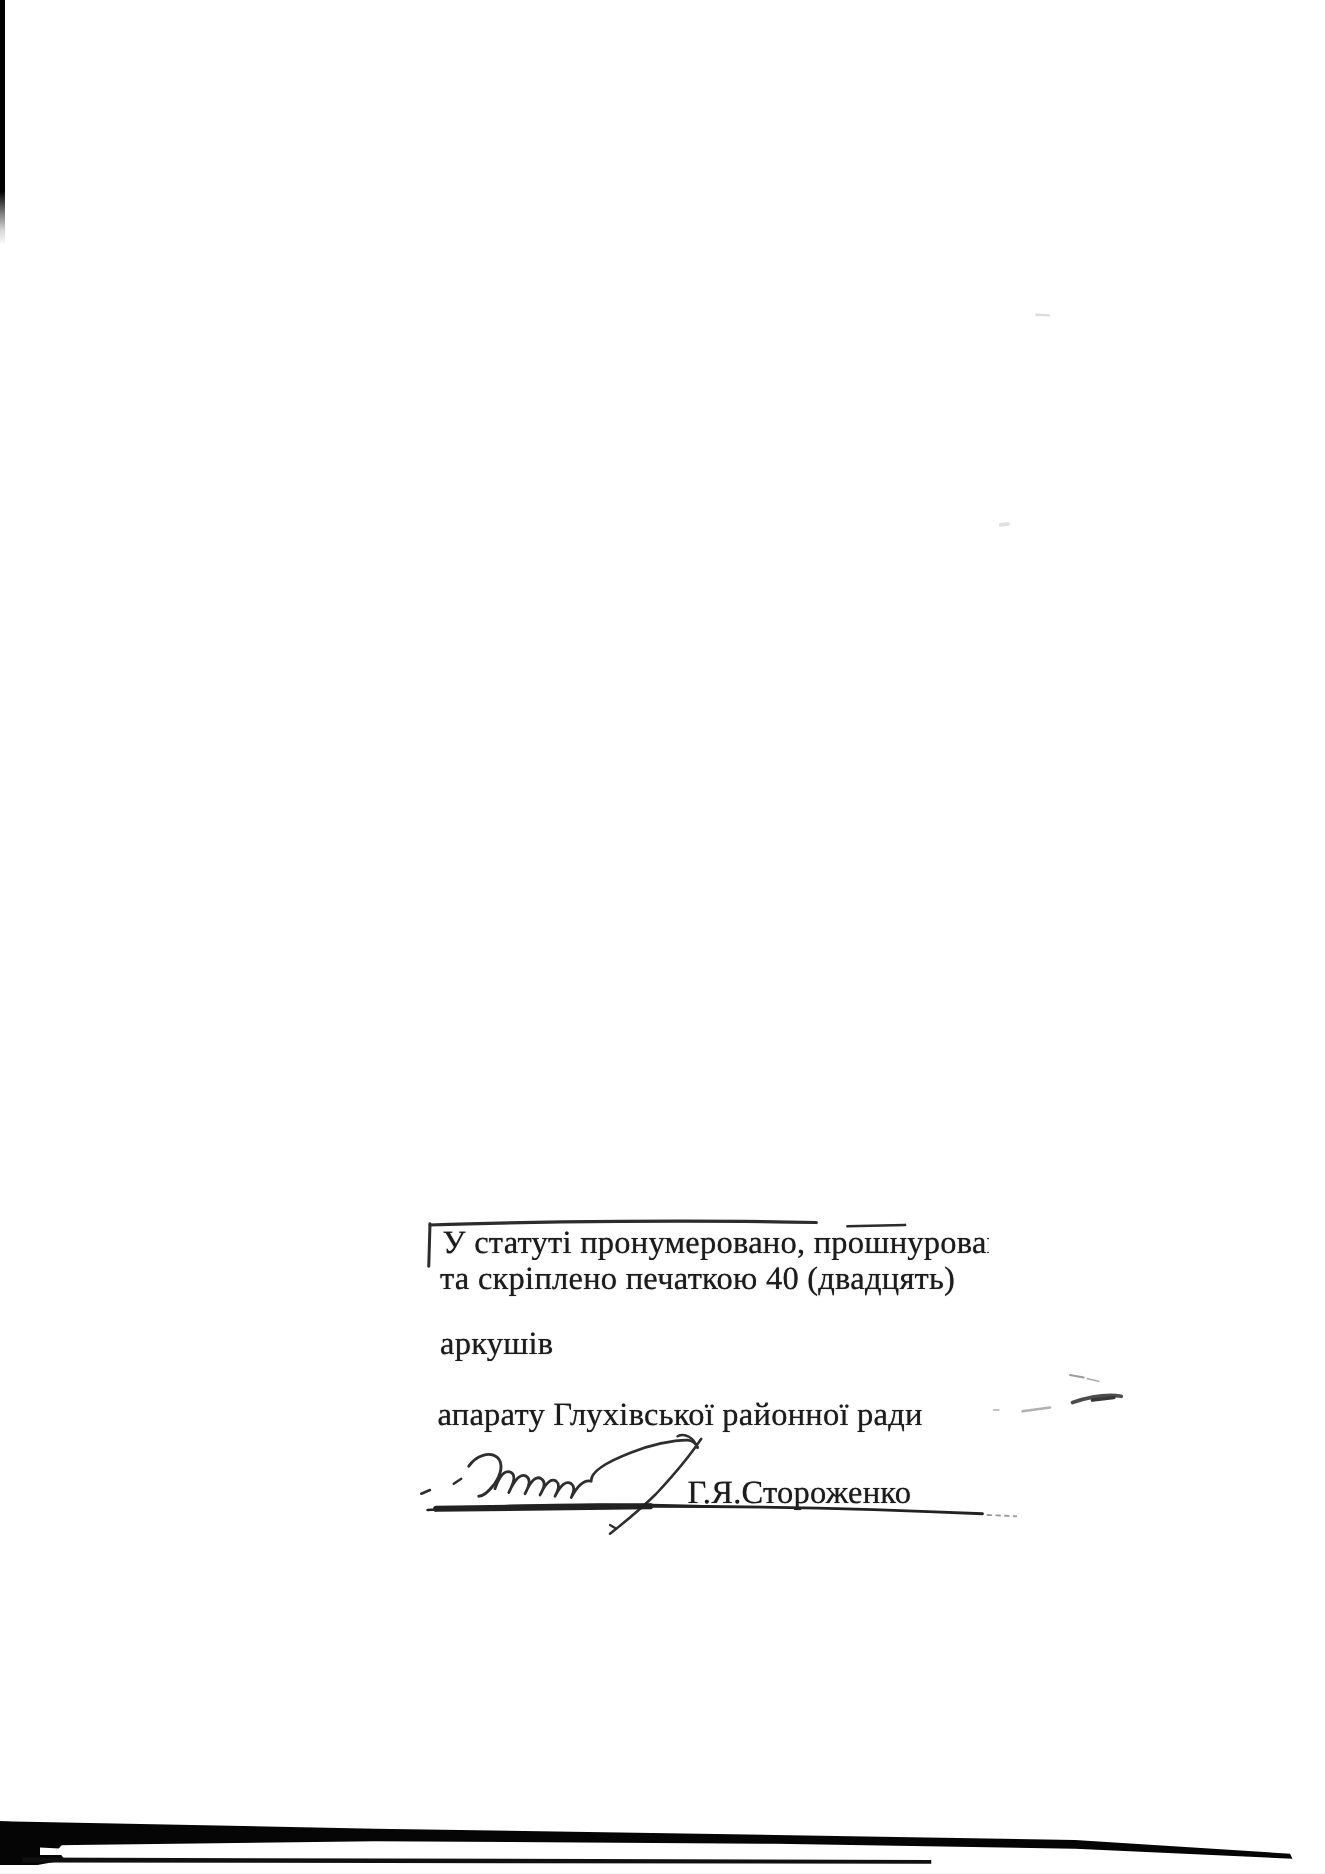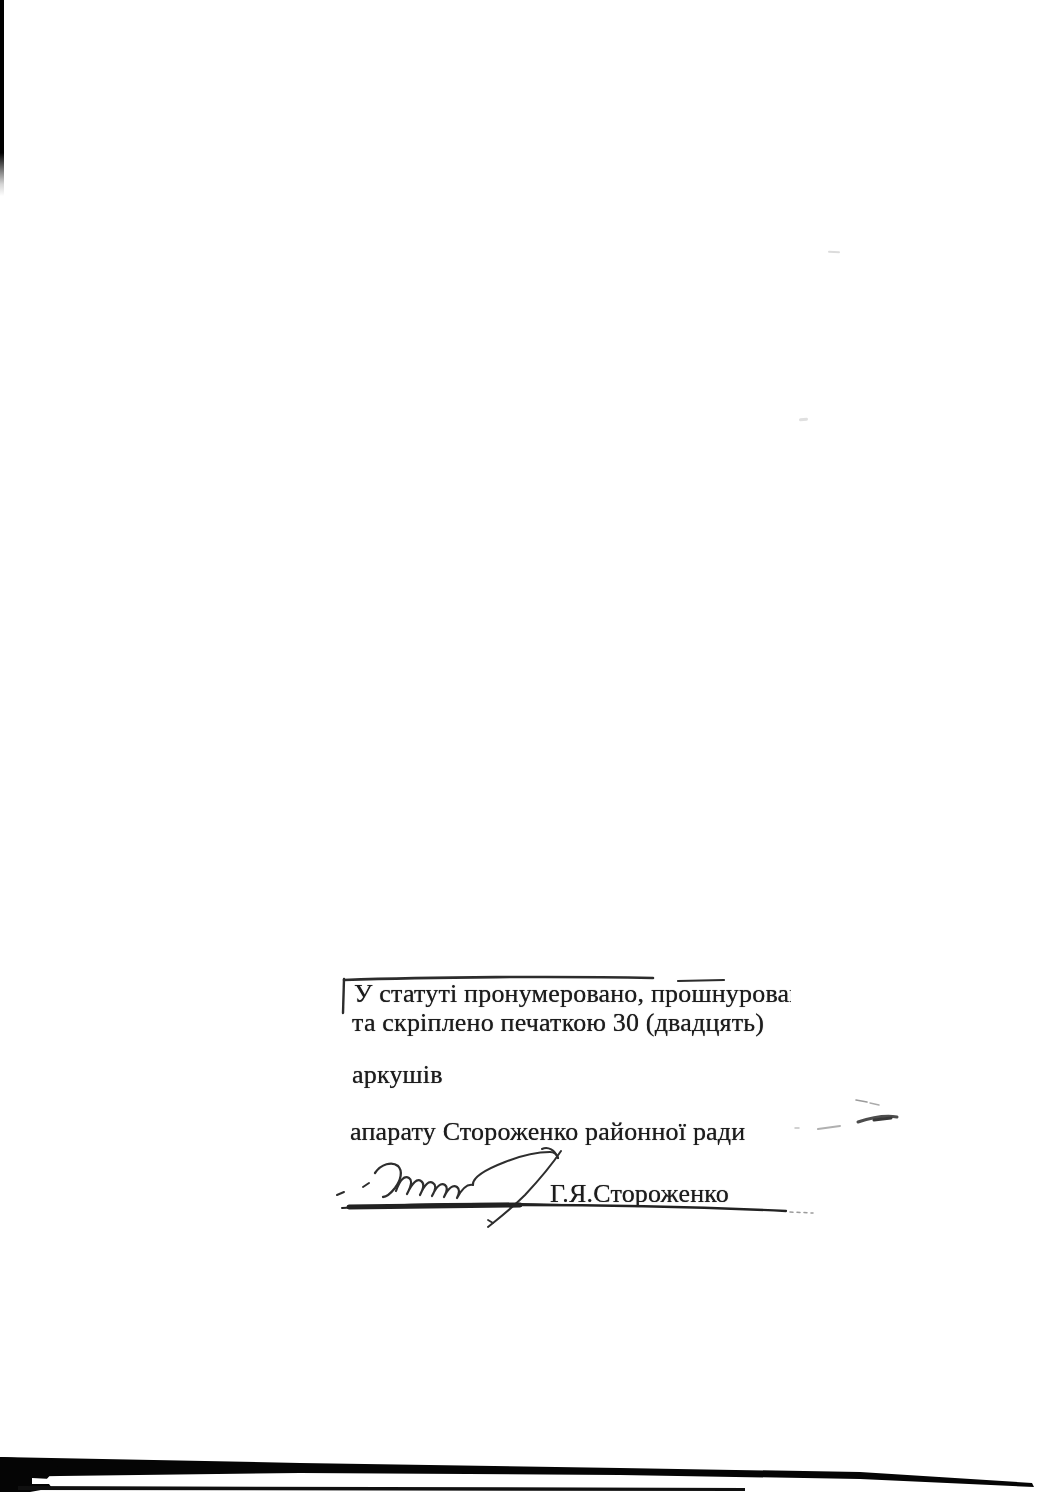--- a/index.html
+++ b/index.html
@@ -59,24 +59,24 @@
 <body>
 
 <div id="page">
 
   <div id="left-strip"></div>
 
   <div class="speck" id="speck-1"></div>
   <div class="speck" id="speck-2"></div>
 
   <div class="doc-line clip" style="left:354px; top:979px; width:437px;">У статуті пронумеровано, прошнуровано</div>
-  <div class="doc-line" style="left:352px; top:1008px;">та скріплено печаткою 30 (двадцять)</div>
+  <div class="doc-line" style="left:352px; top:1008px;">та скріплено печаткою 40 (двадцять)</div>
   <div class="doc-line" style="left:352px; top:1035px;margin-top:25px;">аркушів</div>
 
-  <div class="doc-line" style="left:350px; top:1117px;">апарату Стороженко районної ради</div>
+  <div class="doc-line" style="left:350px; top:1117px;">апарату Глухівської районної ради</div>
 
   <div class="doc-line" style="left:550px; top:1179px;">Г.Я.Стороженко</div>
 
   <svg id="ink-overlay" viewBox="0 0 1060 1499" xmlns="http://www.w3.org/2000/svg">
 
     <g stroke="#2c2c2c" fill="none" stroke-linecap="round">
       <path d="M344,980 C430,977 560,976 653,978" stroke-width="2.6"></path>
       <path d="M678,981 L724,980" stroke-width="2.2"></path>
       <path d="M344,979 L343,1013" stroke-width="2.4"></path>
     </g>

